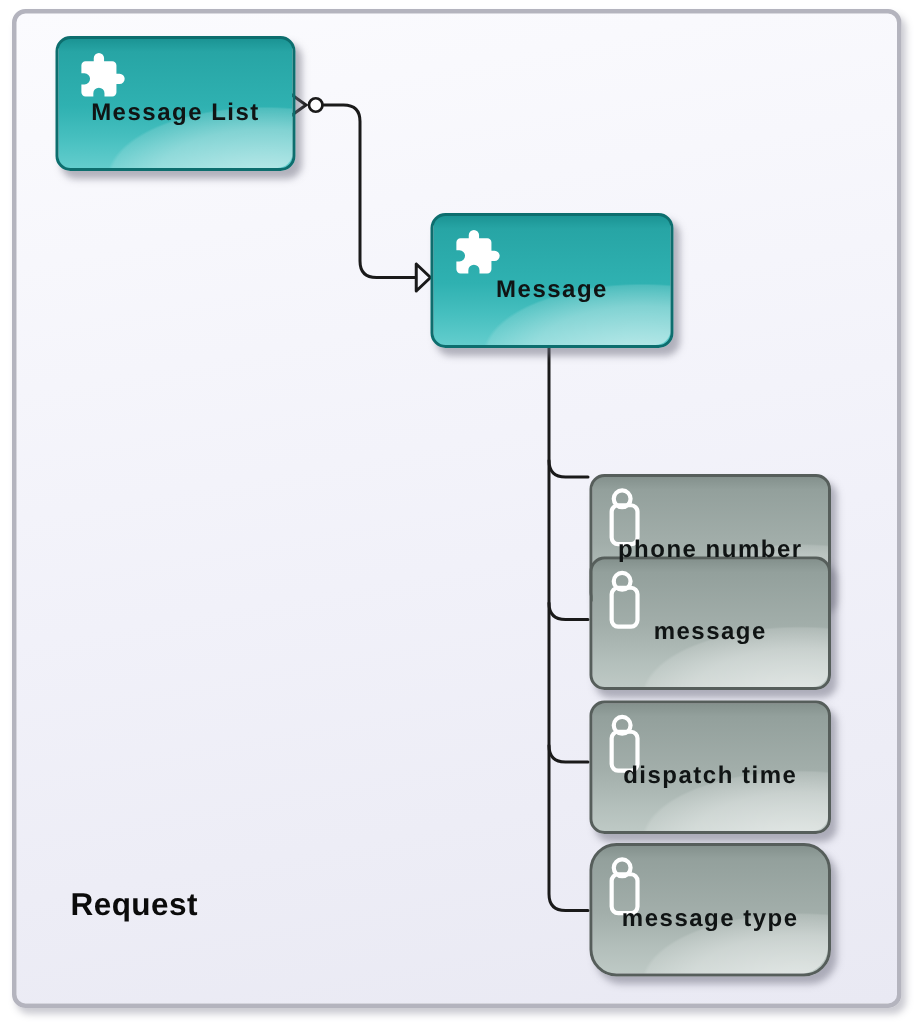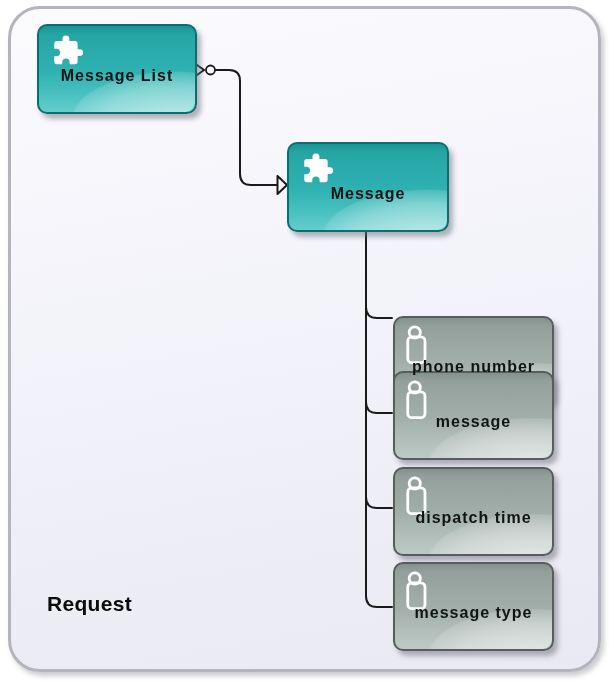--- a/index.html
+++ b/index.html
@@ -3,21 +3,21 @@
 <meta charset="utf-8">
 <style>
   html,body{margin:0;padding:0;background:#ffffff;}
   .page{
     position:relative;width:612px;height:682px;overflow:hidden;
     font-family:"Liberation Sans",sans-serif;background:#ffffff;
   }
   
   .group-box{
     position:absolute;left:8px;top:6px;width:587px;height:660px;
-    border:3px solid #b4b4be;border-radius:32px;
+    border:3px solid #b4b4be;border-radius:9px;
     background:linear-gradient(170deg,#fbfbfe 0%,#f1f1f9 55%,#e9e9f3 100%);
     box-shadow:3px 4px 5px rgba(140,140,155,.45);
   }
   .group-label{
     position:absolute;left:36px;top:583px;
     font-size:21px;font-weight:bold;color:#0b0b0b;letter-spacing:.3px;
   }
   
   svg.wires{position:absolute;left:0;top:0;width:612px;height:682px;pointer-events:none;}
   svg.wires path,svg.wires line{stroke:#1a1a1a;stroke-width:2;fill:none;stroke-linecap:round;}
@@ -105,21 +105,21 @@
   </div>
 
   <div class="node attribute" style="left:393px;top:467px;width:157px;height:85px;">
     <svg class="node-icon icon-tag" width="28" height="44" viewBox="0 0 26 40">
       <circle cx="10" cy="7.5" r="5.2" fill="none" stroke="#ffffff" stroke-width="2.6"></circle>
       <rect x="3.5" y="11.5" width="16" height="24" rx="4" fill="none" stroke="#ffffff" stroke-width="2.6"></rect>
     </svg>
     <div class="node-label">dispatch time</div>
   </div>
 
-  <div class="node attribute" style="left:393px;top:562px;width:157px;height:85px;">
+  <div class="node attribute" style="left:393px;top:562px;width:157px;height:85px;border-radius:18px;">
     <svg class="node-icon icon-tag" width="28" height="44" viewBox="0 0 26 40">
       <circle cx="10" cy="7.5" r="5.2" fill="none" stroke="#ffffff" stroke-width="2.6"></circle>
       <rect x="3.5" y="11.5" width="16" height="24" rx="4" fill="none" stroke="#ffffff" stroke-width="2.6"></rect>
     </svg>
     <div class="node-label">message type</div>
   </div>
 
 </div>
 
 </body></html>

